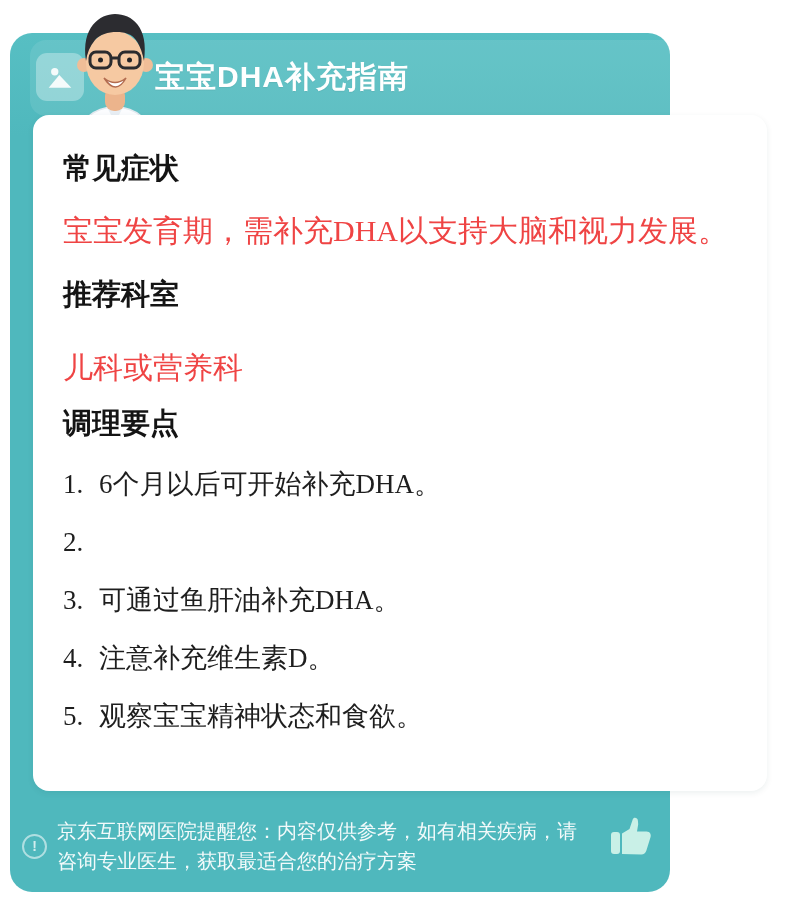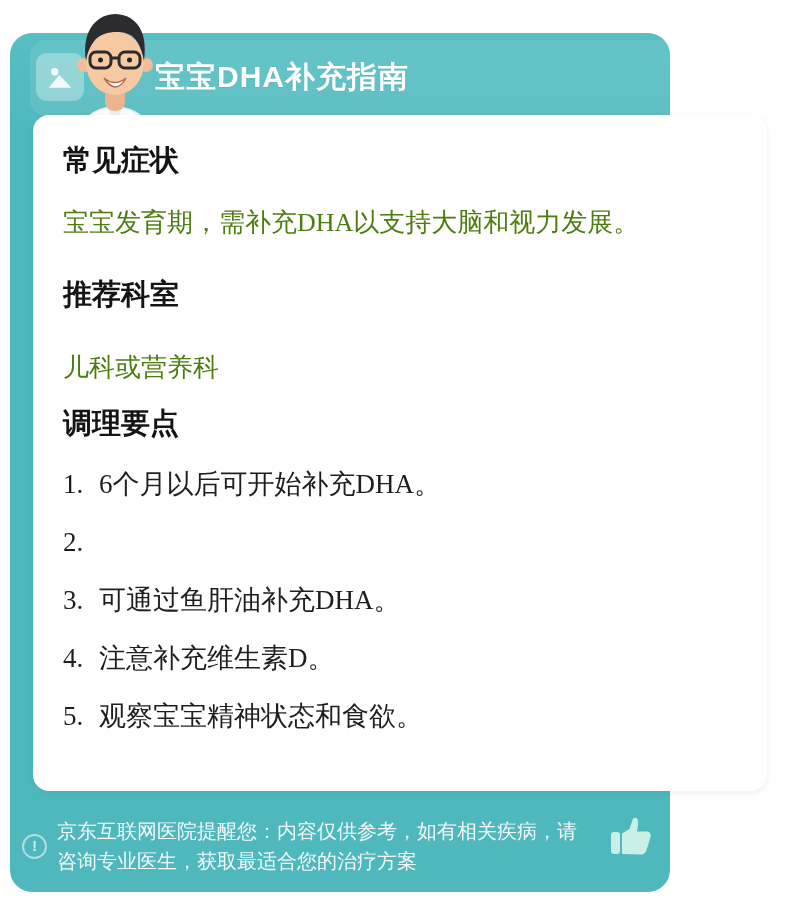--- a/index.html
+++ b/index.html
@@ -48,39 +48,39 @@
     letter-spacing: 1px;
     white-space: nowrap;
     text-shadow: 0 1px 1px rgba(0,0,0,0.06);
   }
   .content-card {
     position: absolute;
     left: 23px; top: 82px;
     width: 734px; height: 676px;
     background: #ffffff;
     border-radius: 16px;
-    padding: 26px 30px 0 30px;
+    padding: 34px 30px 0 30px;
     z-index: 2;
     box-shadow: 0 2px 6px rgba(0,60,60,0.08);
   }
   .section-heading {
     font-family: "Liberation Sans", sans-serif;
     font-weight: 700;
     font-size: 29px;
     line-height: 38px;
     color: #141414;
   }
   .body-text {
     font-family: "Liberation Serif", "DejaVu Serif", serif;
-    font-size: 26px;
+    font-size: 30px;
     line-height: 44px;
-    color: #4d7c0f;
+    color: #ef4444;
   }
   .mt-a { margin-top: 22px; }
-  .mt-b { margin-top: 30px; }
+  .mt-b { margin-top: 22px; }
   .mt-c { margin-top: 33px; }
   .mt-d { margin-top: 14px; }
   .key-points { margin-top: 22px; list-style: none; }
   .key-points li {
     display: flex;
     font-family: "Liberation Serif", "DejaVu Serif", serif;
     font-size: 27px;
     line-height: 40px;
     color: #1e1e1e;
     margin-bottom: 18px;

